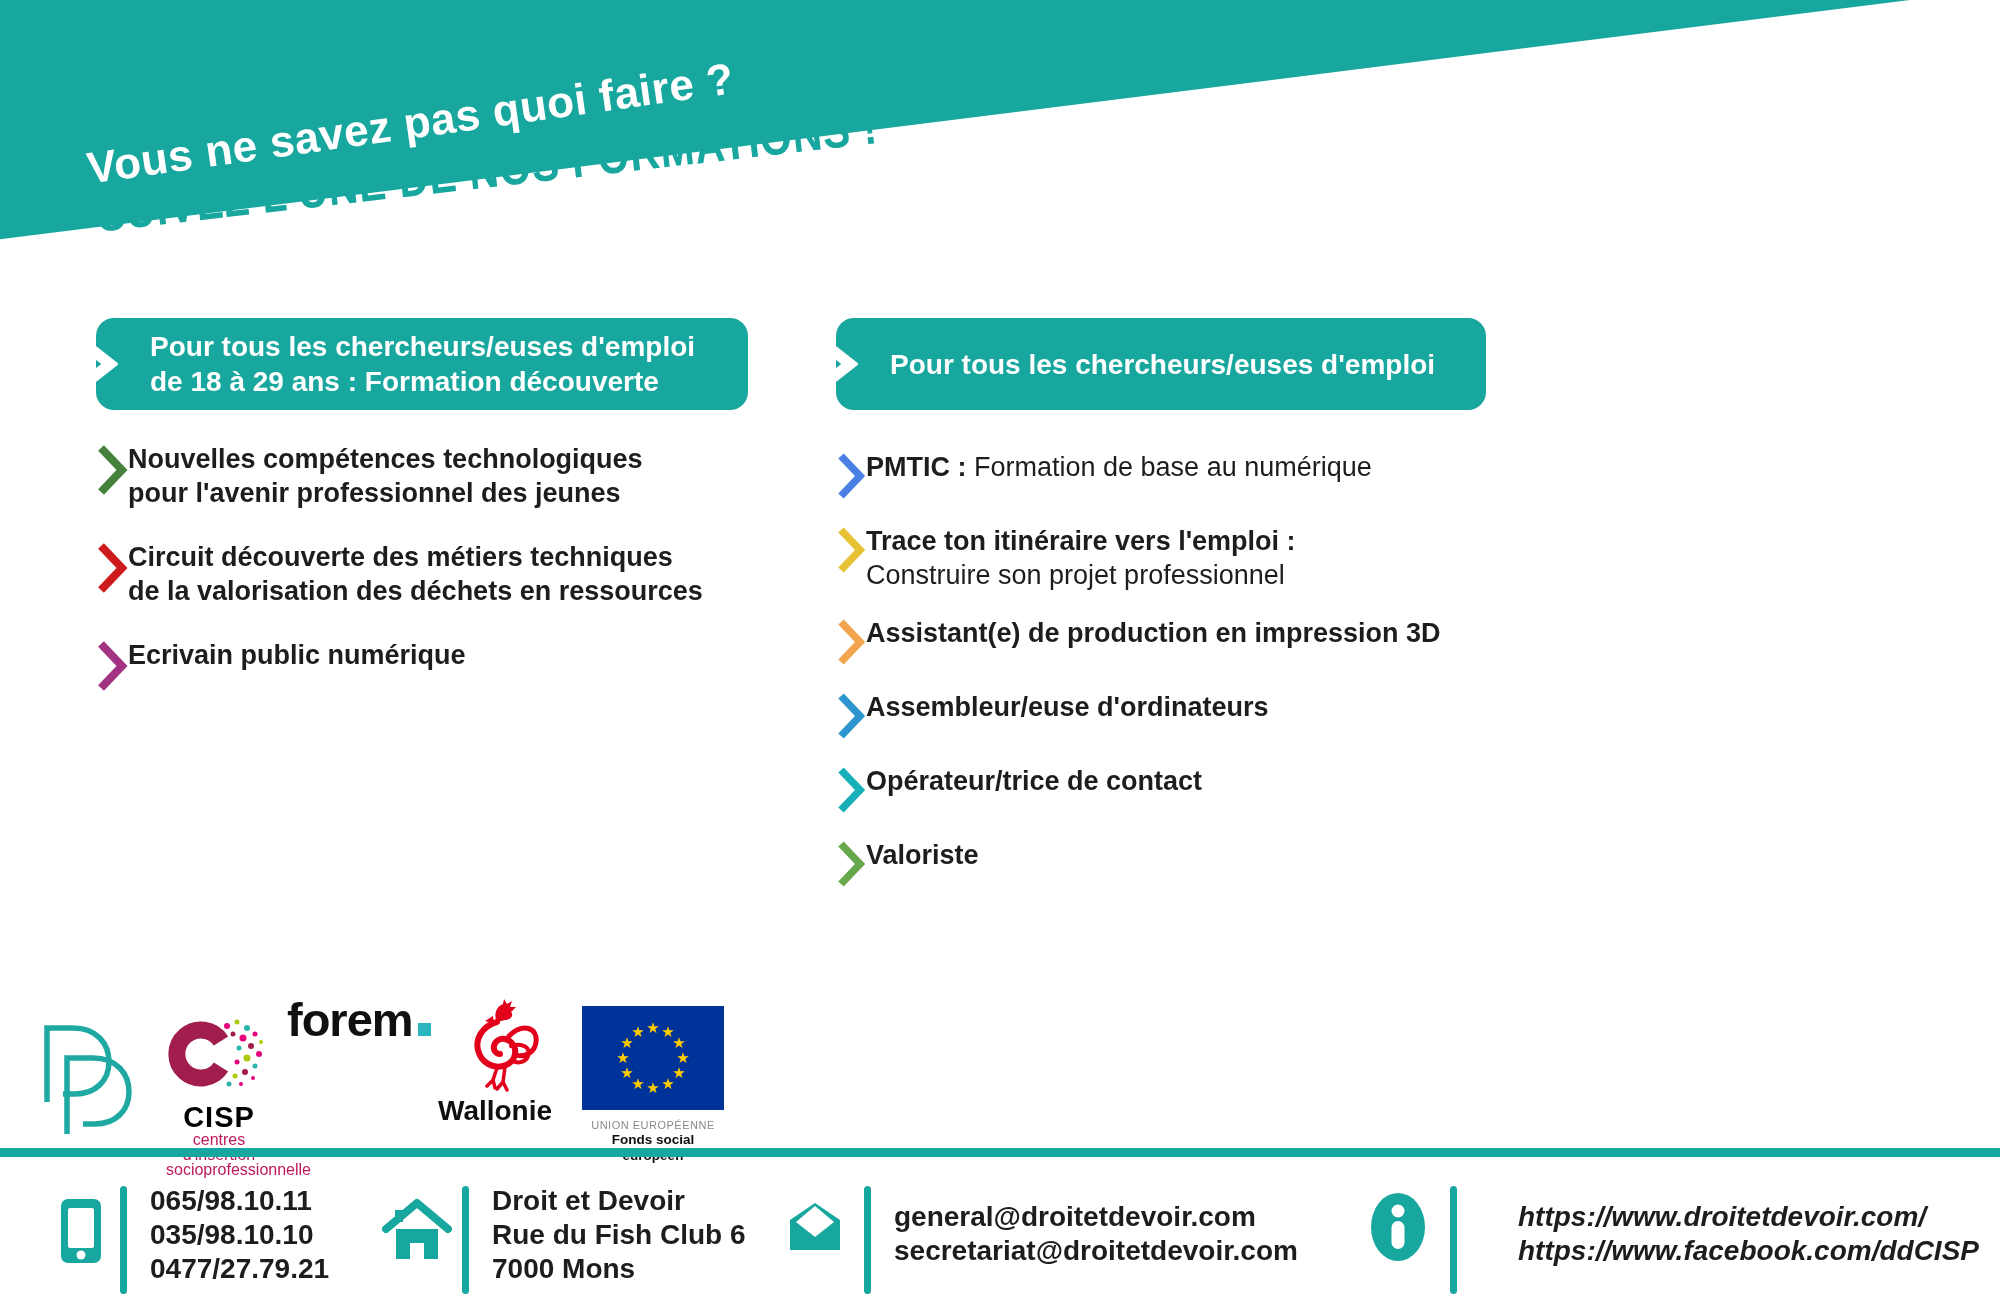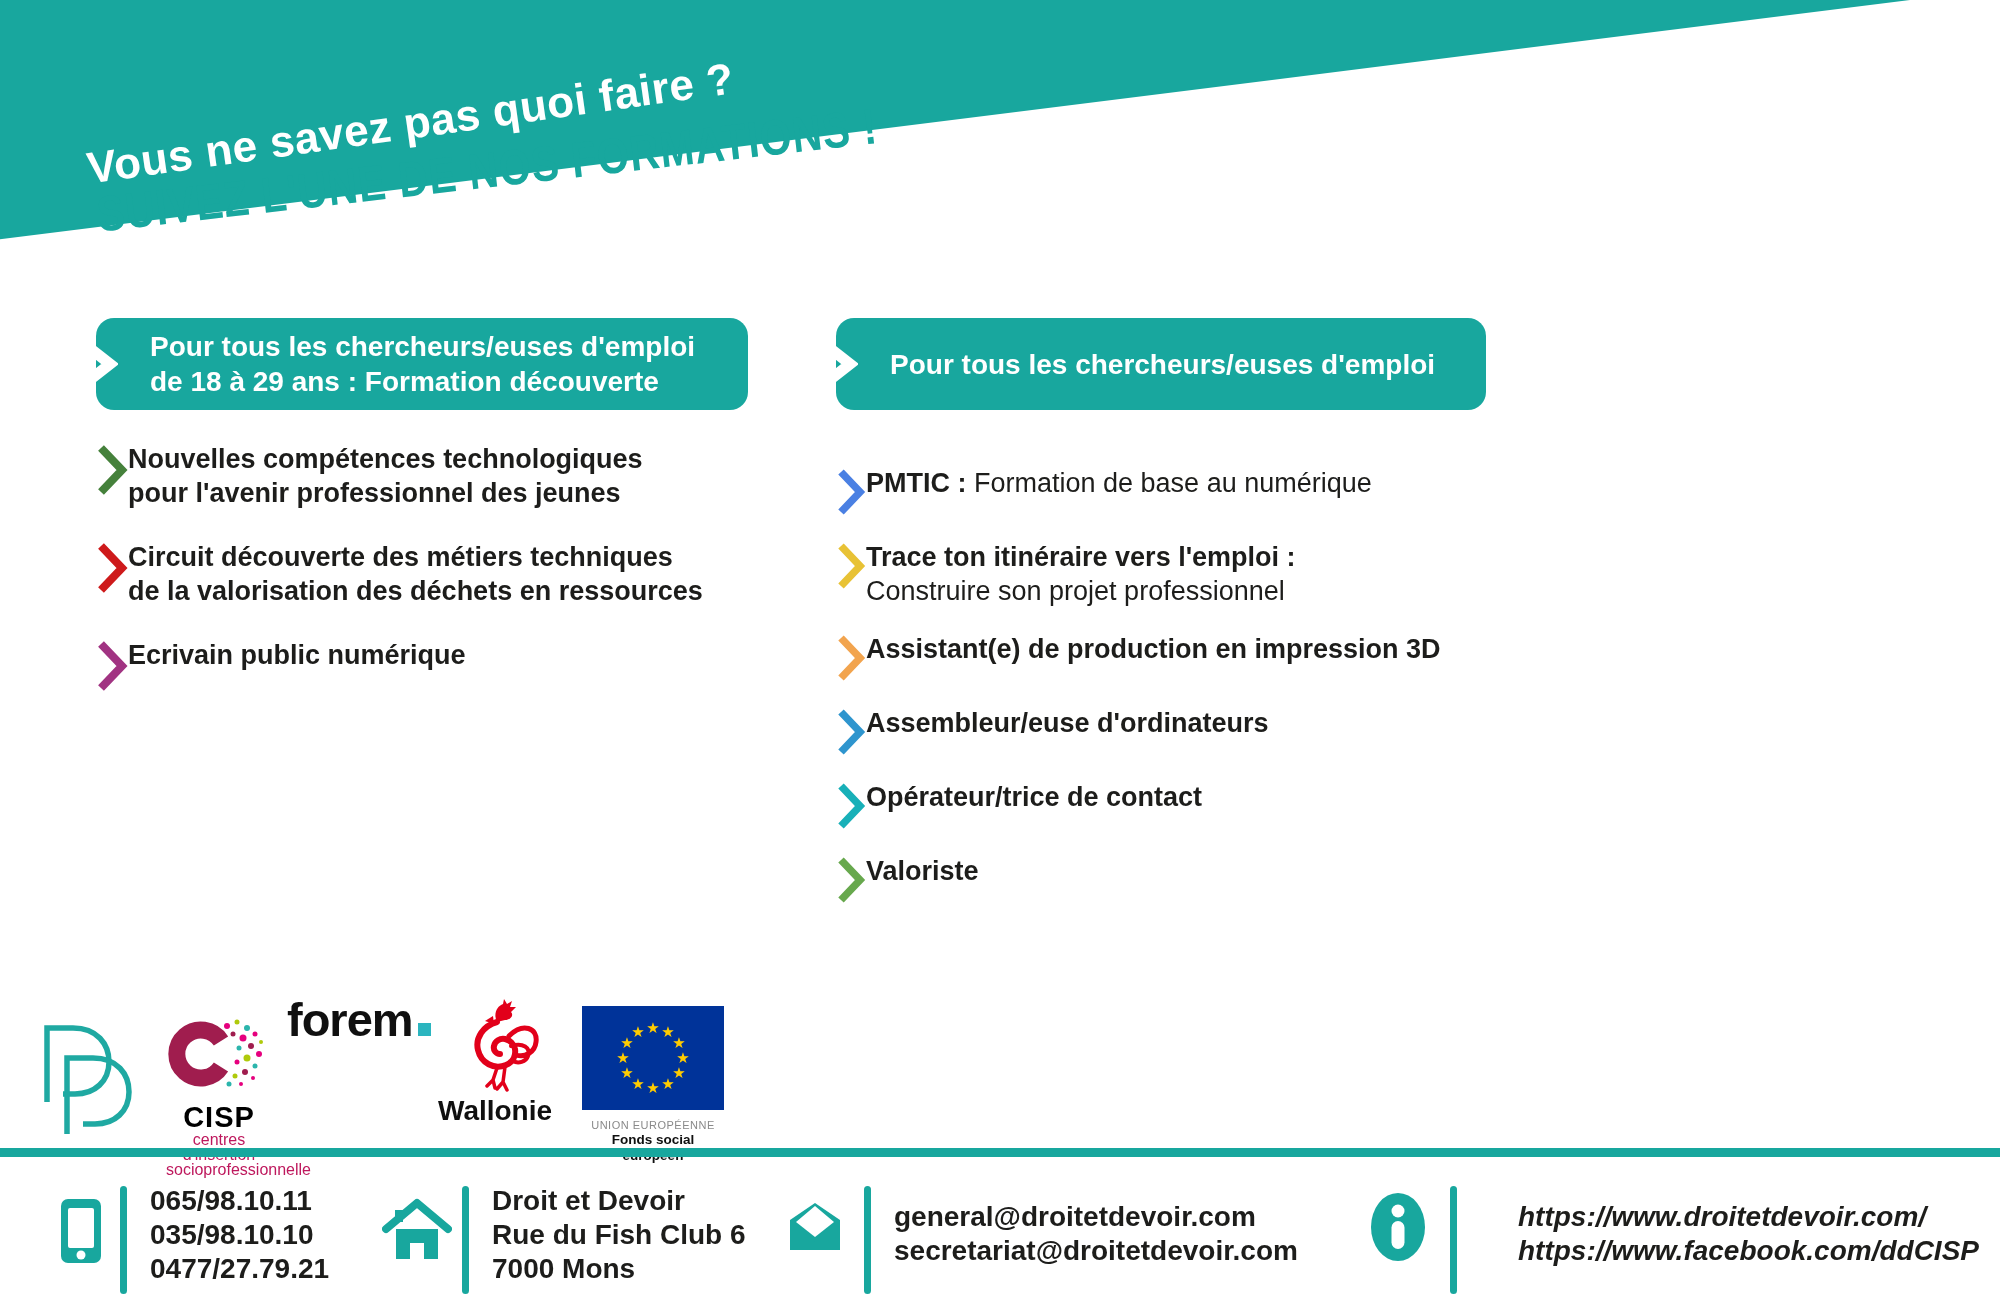--- a/index.html
+++ b/index.html
@@ -18,21 +18,21 @@
   .col{position:absolute;top:318px;}
   .col-left{left:96px;width:652px;}
   .col-right{left:836px;width:650px;}
   .hdr{position:relative;background:#18A79E;border-radius:18px;height:92px;color:#fff;
        font-weight:bold;font-size:28px;line-height:35px;display:flex;flex-direction:column;
        justify-content:center;padding-left:54px;box-sizing:border-box;}
   .hdr .chev-white{position:absolute;left:-22px;top:50%;transform:translateY(-50%);}
   .hdr-line{white-space:nowrap;}
 
   .items{padding-top:32px;}
-  .items-r{padding-top:56px;}
+  .items-r{padding-top:40px;}
   .item{display:flex;margin-bottom:30px;align-items:flex-start;}
   .item-r{margin-bottom:24px;}
   .chev{flex:0 0 auto;margin-top:2px;}
   .item-text{font-size:27px;font-weight:bold;line-height:34px;}
   .item-text .ln{white-space:nowrap;}
   .reg{font-weight:normal;}
   .line2{font-weight:normal;white-space:nowrap;}
 
   
   .dd-logo{position:absolute;left:33px;top:1018px;}

